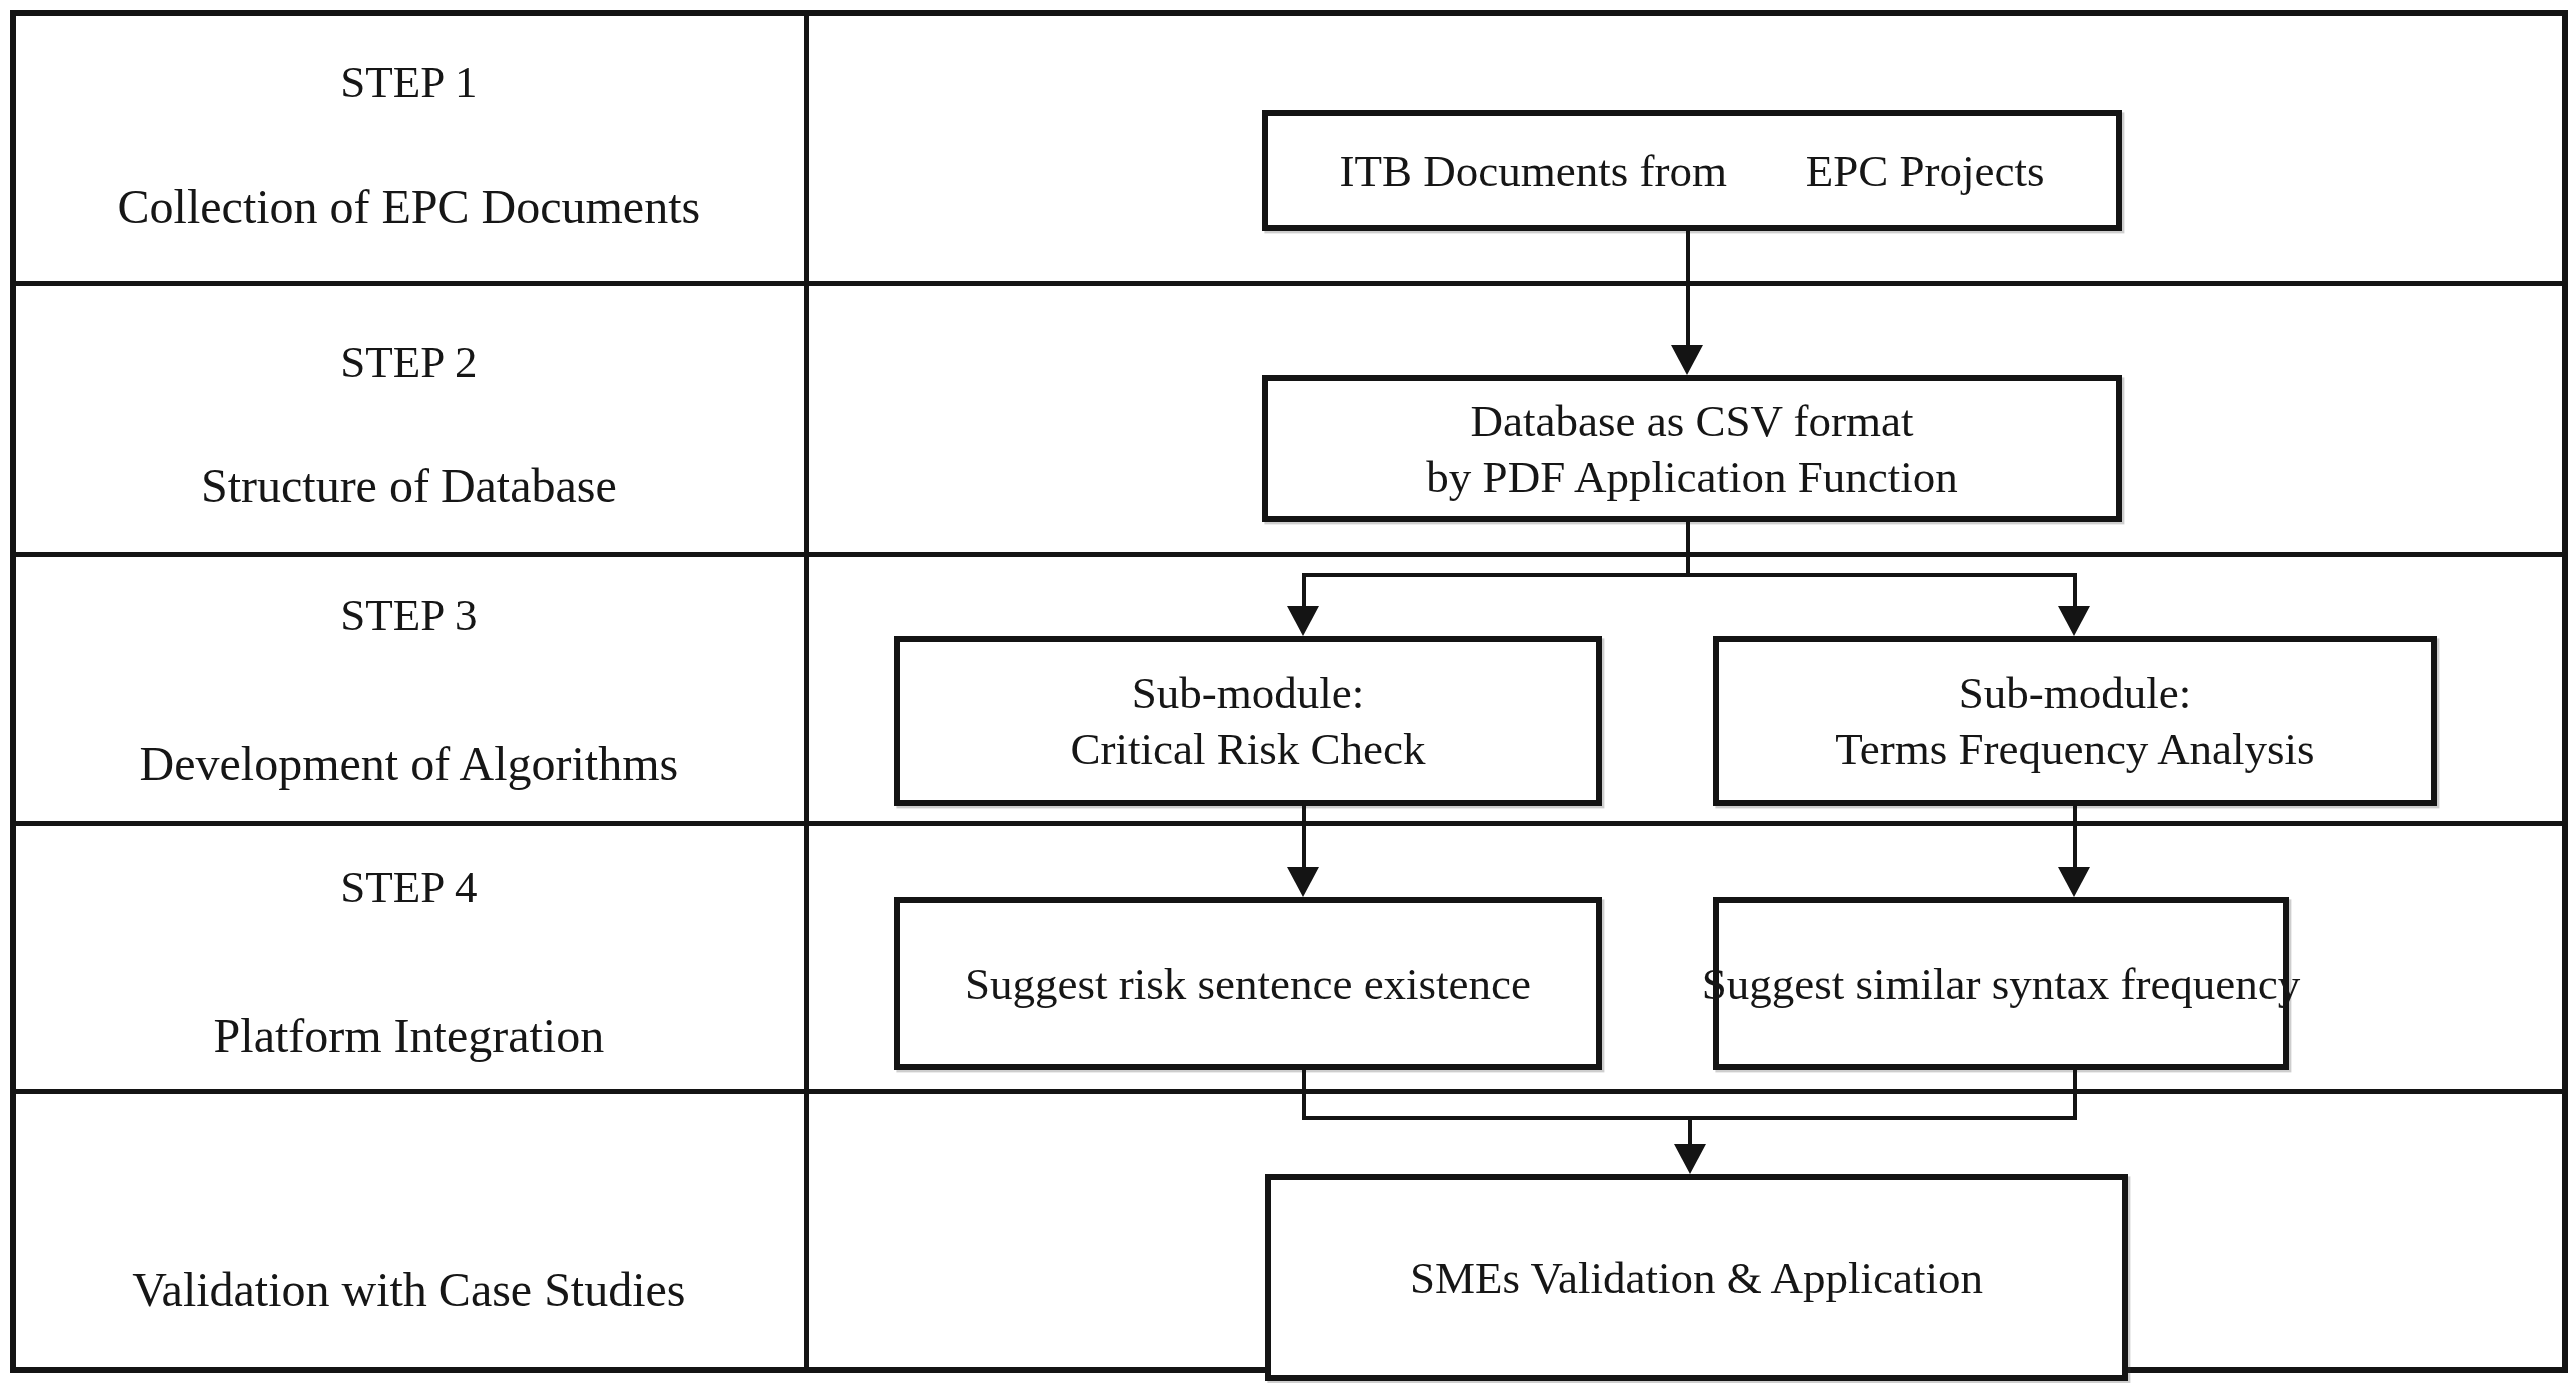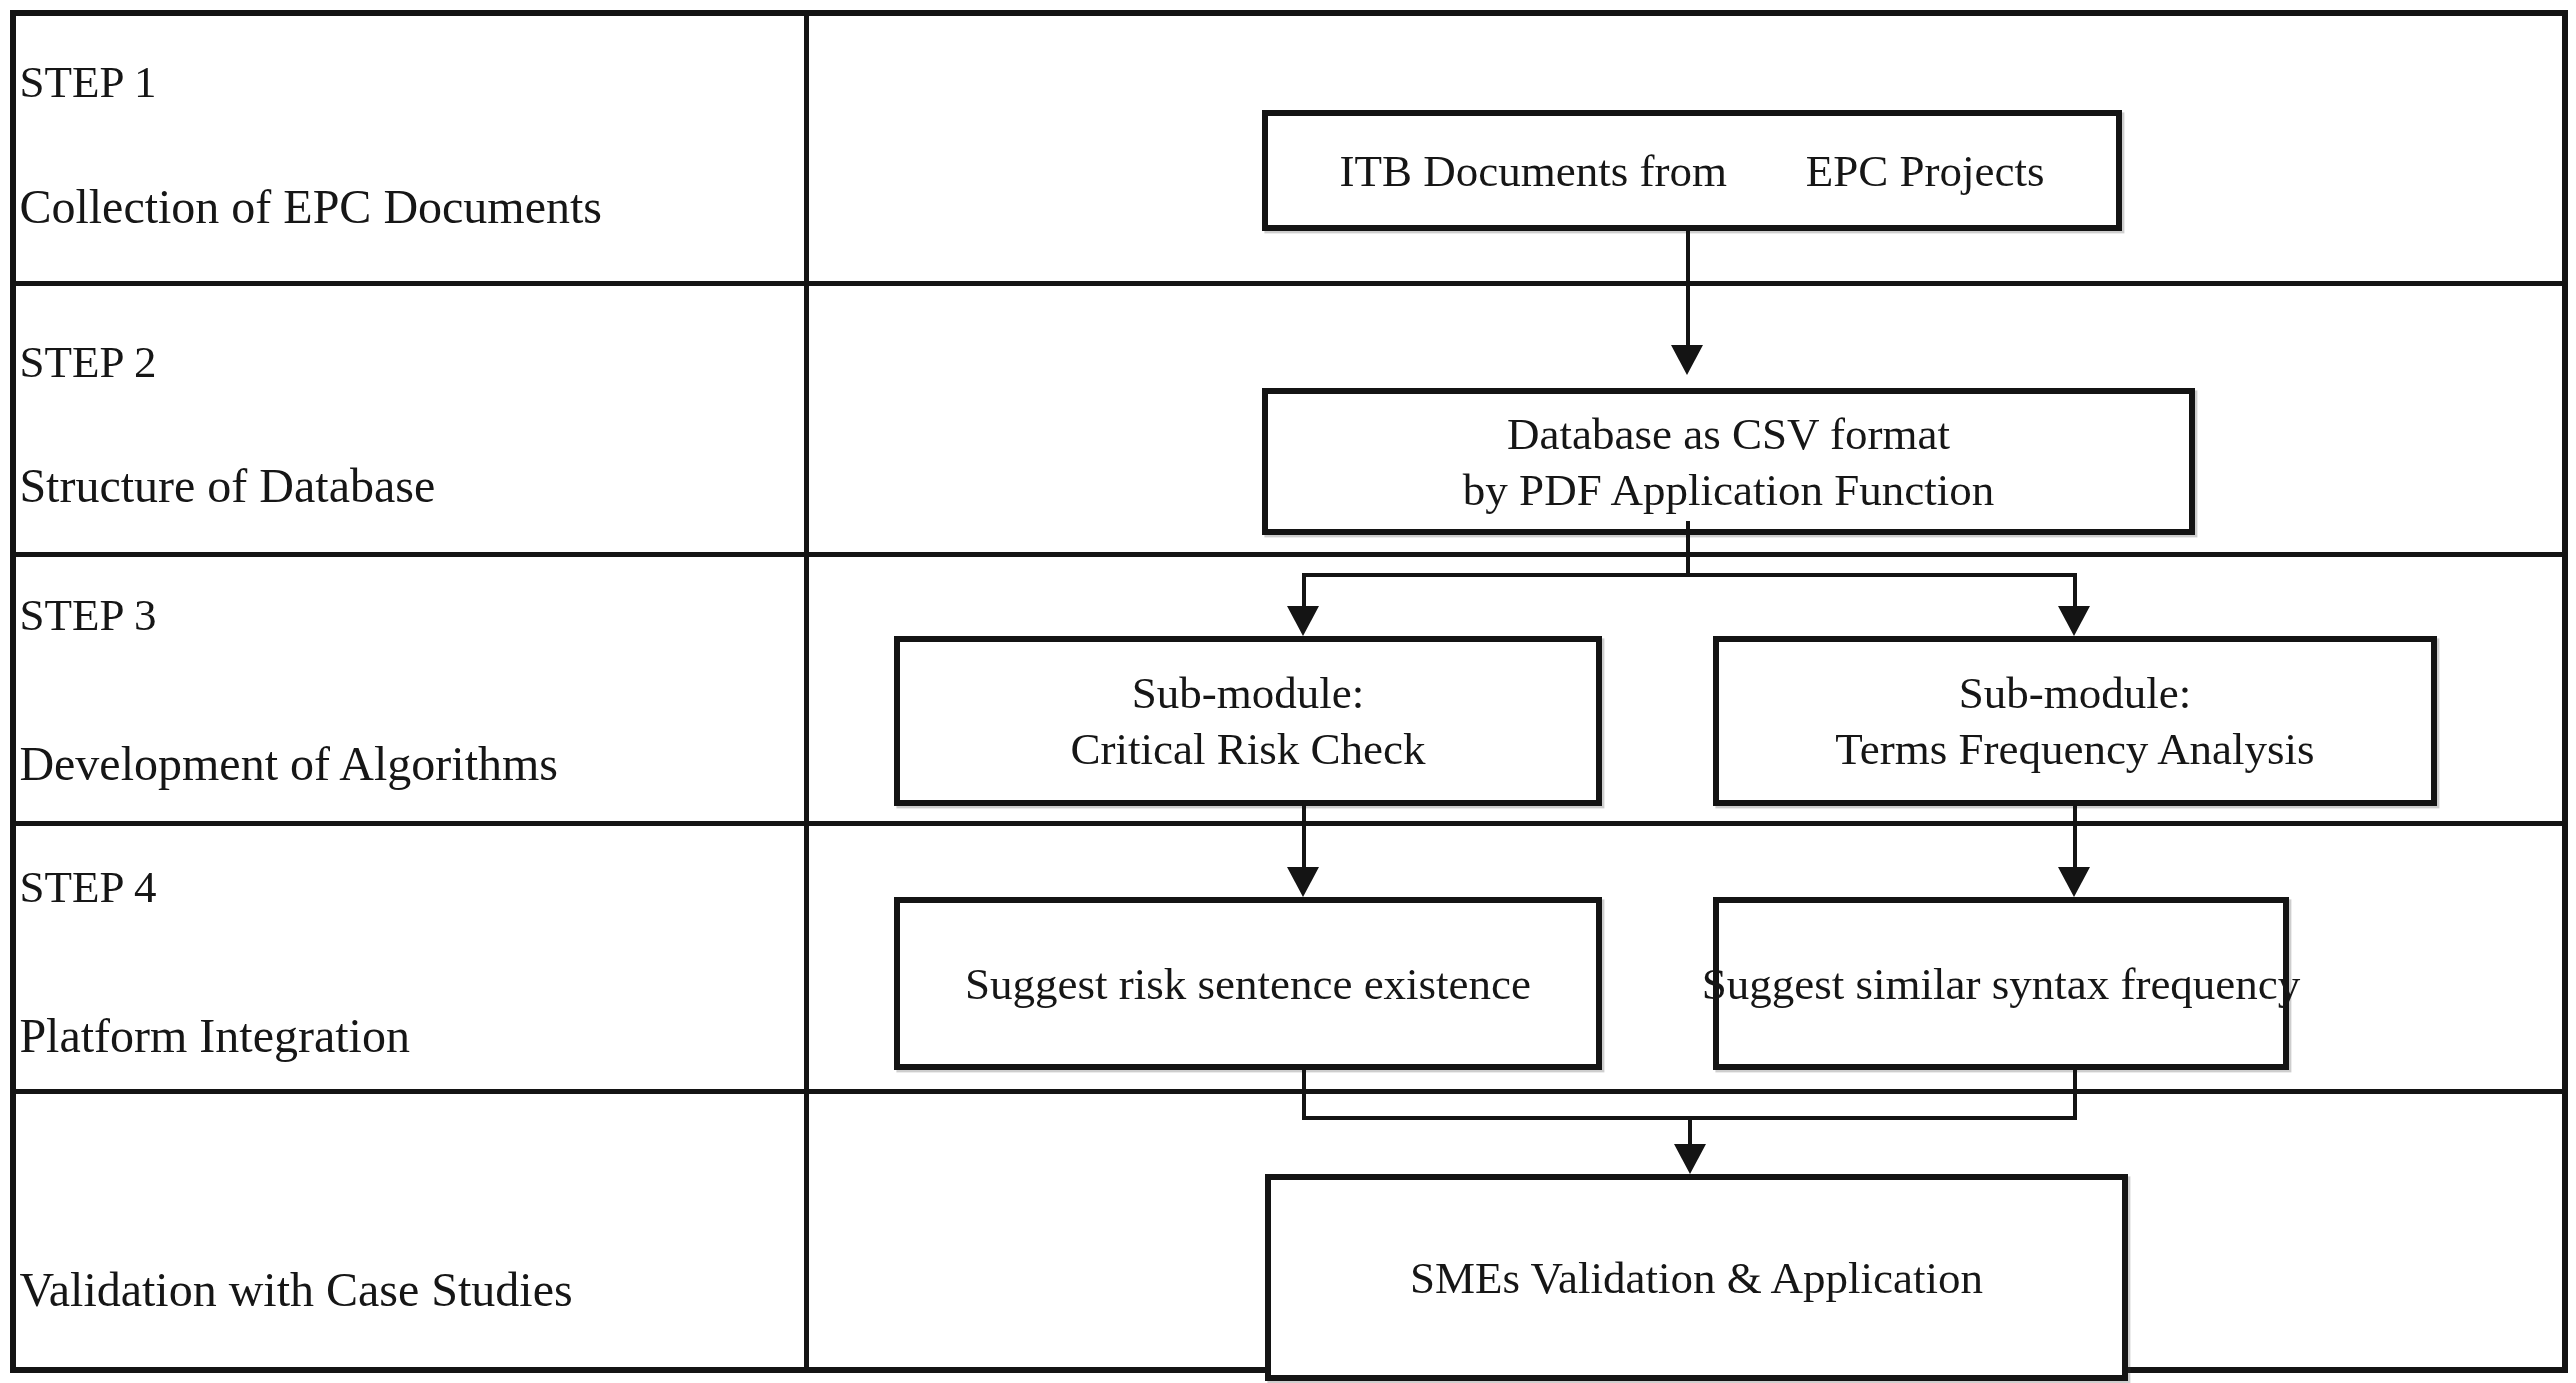--- a/index.html
+++ b/index.html
@@ -34,21 +34,21 @@
     position: absolute;
     left: 9.7px;
     width: 2558px; height: 4.8px;
     background: #141414;
   }
   
   .lc {
     position: absolute;
     left: 19.4px;
     width: 779px;
-    text-align: left;
+    text-align: center;
     white-space: nowrap;
   }
   .lc.step { font-size: 45px; line-height: 52px; }
   .lc.desc { font-size: 48px; line-height: 55px; }
   
   .fbox {
     position: absolute;
     border: 6.5px solid #141414;
     box-sizing: border-box;
     background: #ffffff;
@@ -98,21 +98,21 @@
 
   <div class="lc step" style="top:861px">STEP 4</div>
   <div class="lc desc" style="top:1008px">Platform Integration</div>
 
   <div class="lc desc" style="top:1262px">Validation with Case Studies</div>
 
   <div class="fbox" style="left:1262px; top:110px; width:860px; height:121px">
     <div>ITB Documents from&nbsp;&nbsp;&nbsp;&nbsp;&nbsp;&nbsp; EPC Projects</div>
   </div>
 
-  <div class="fbox" style="left:1262px; top:388px; width:933px; height:147px">
+  <div class="fbox" style="left:1262px; top:375px; width:860px; height:147px">
     <div>Database as CSV format</div>
     <div>by PDF Application Function</div>
   </div>
 
   <div class="fbox" style="left:894px; top:636px; width:708px; height:170px">
     <div>Sub-module:</div>
     <div>Critical Risk Check</div>
   </div>
 
   <div class="fbox" style="left:1713px; top:636px; width:724px; height:170px">

